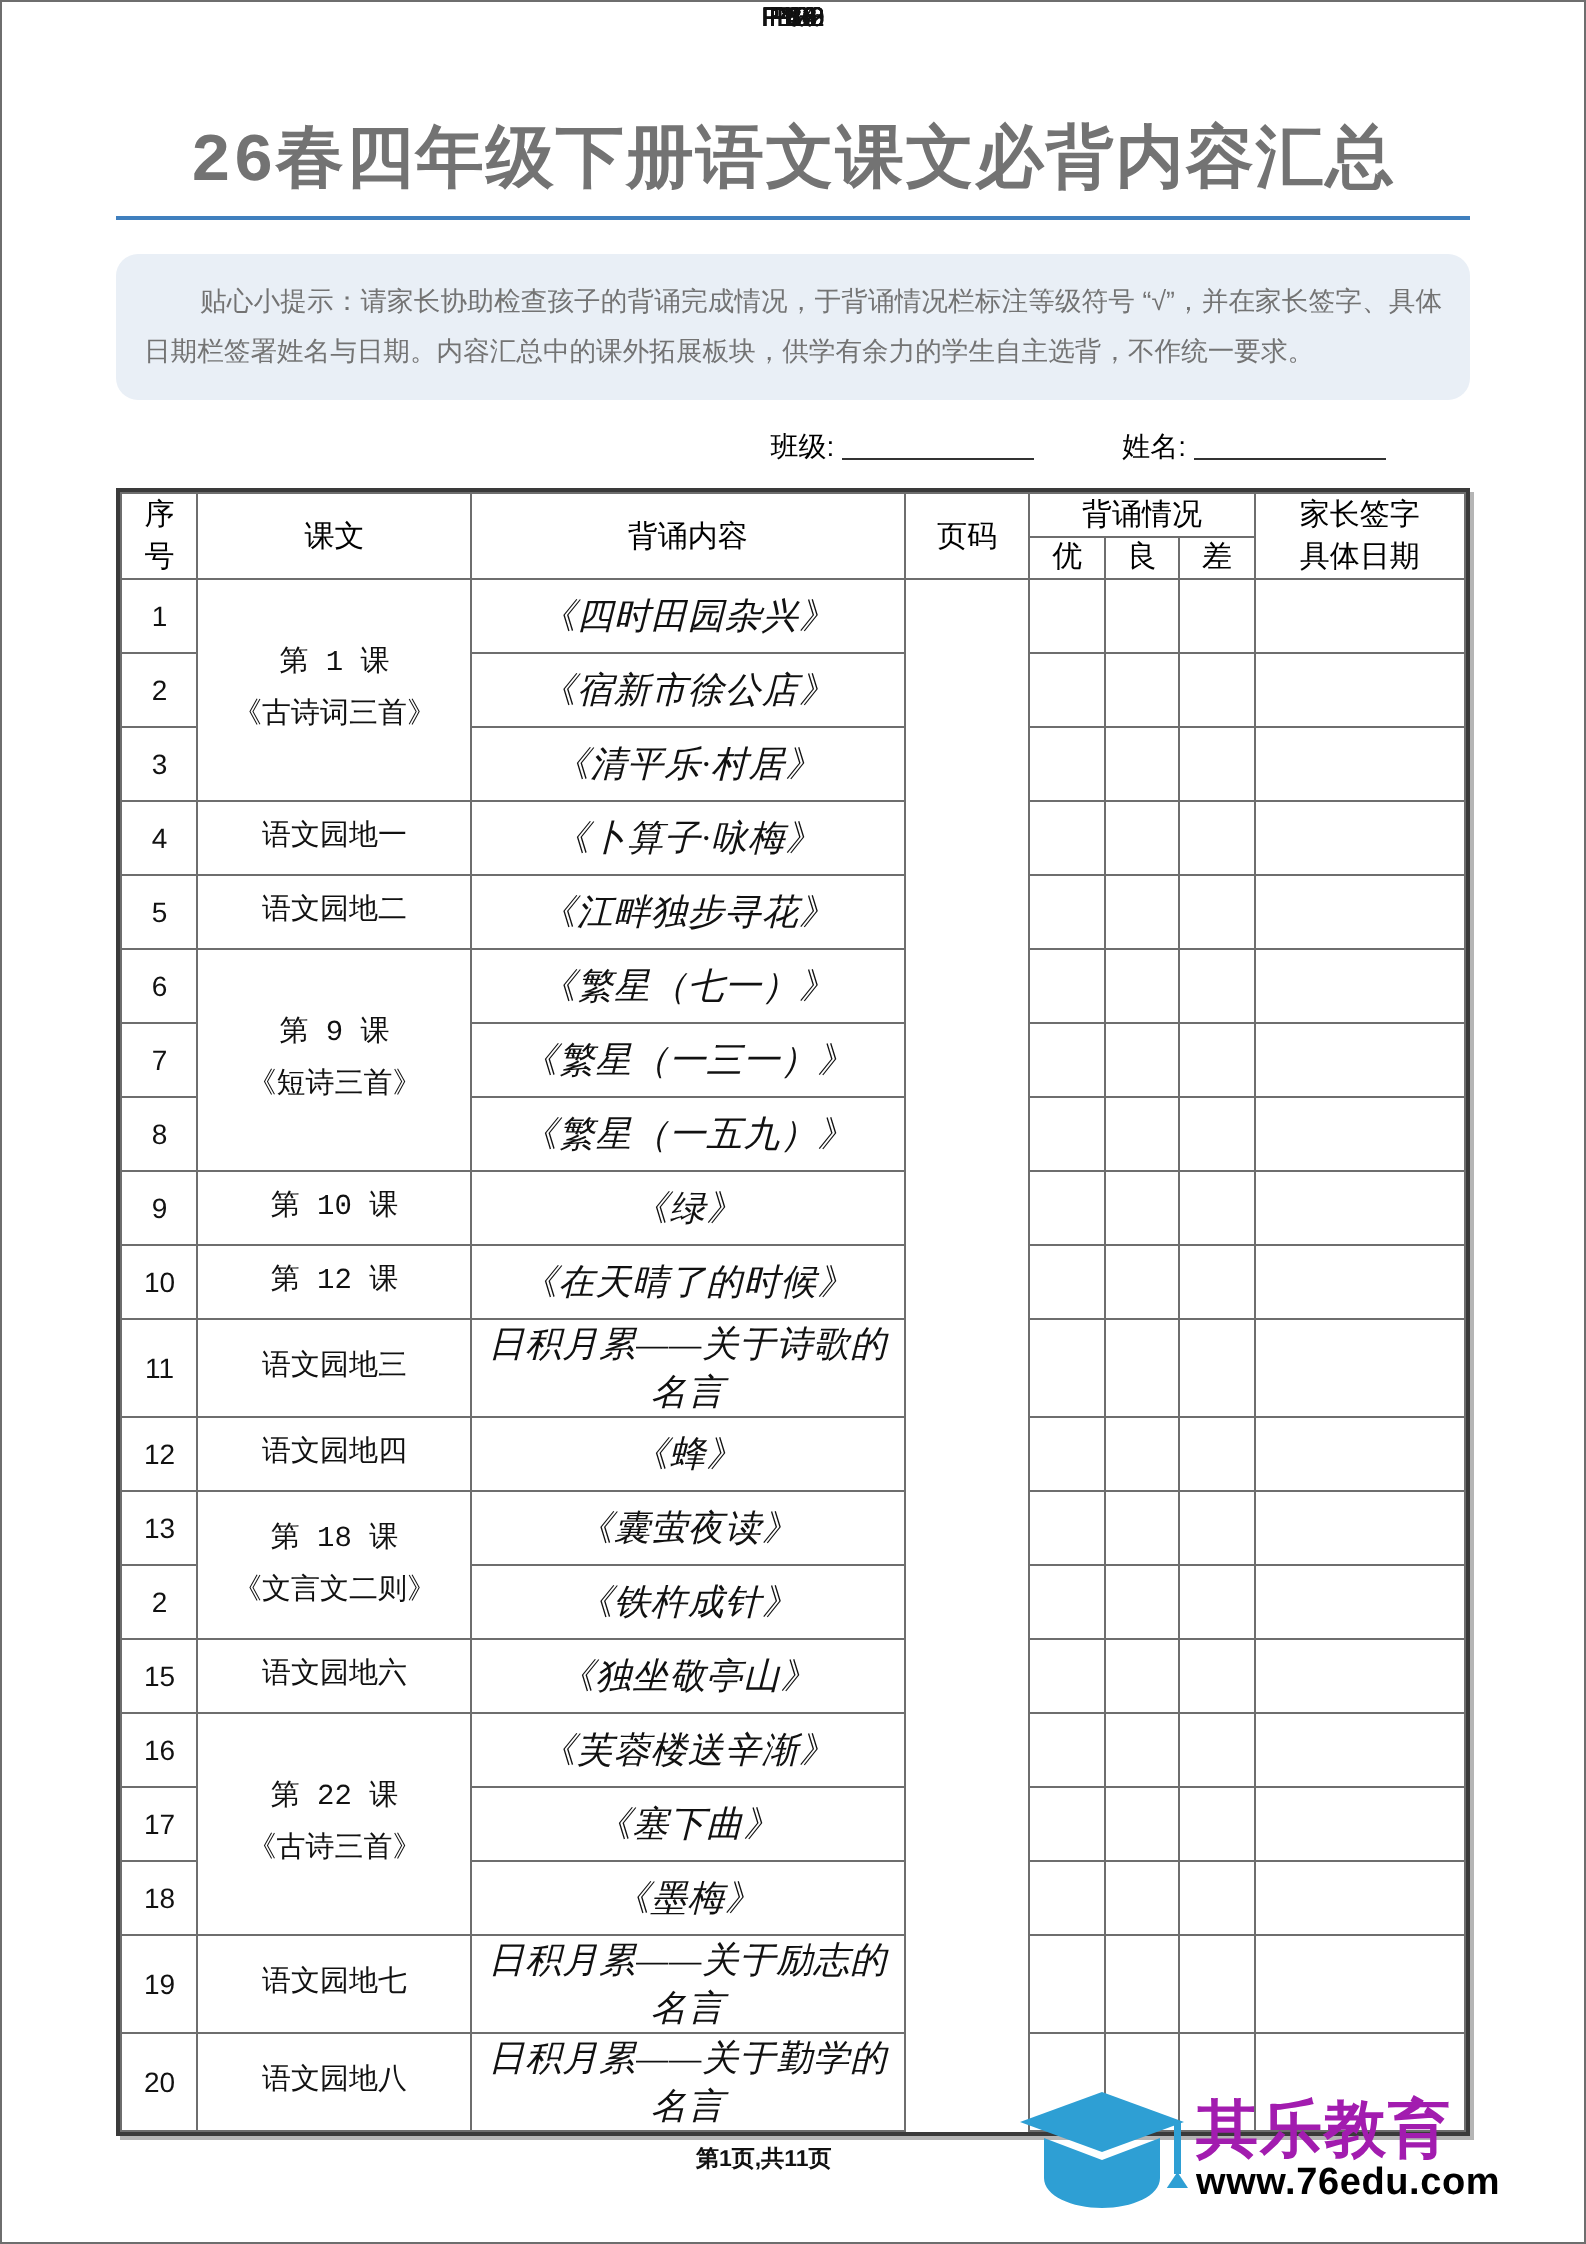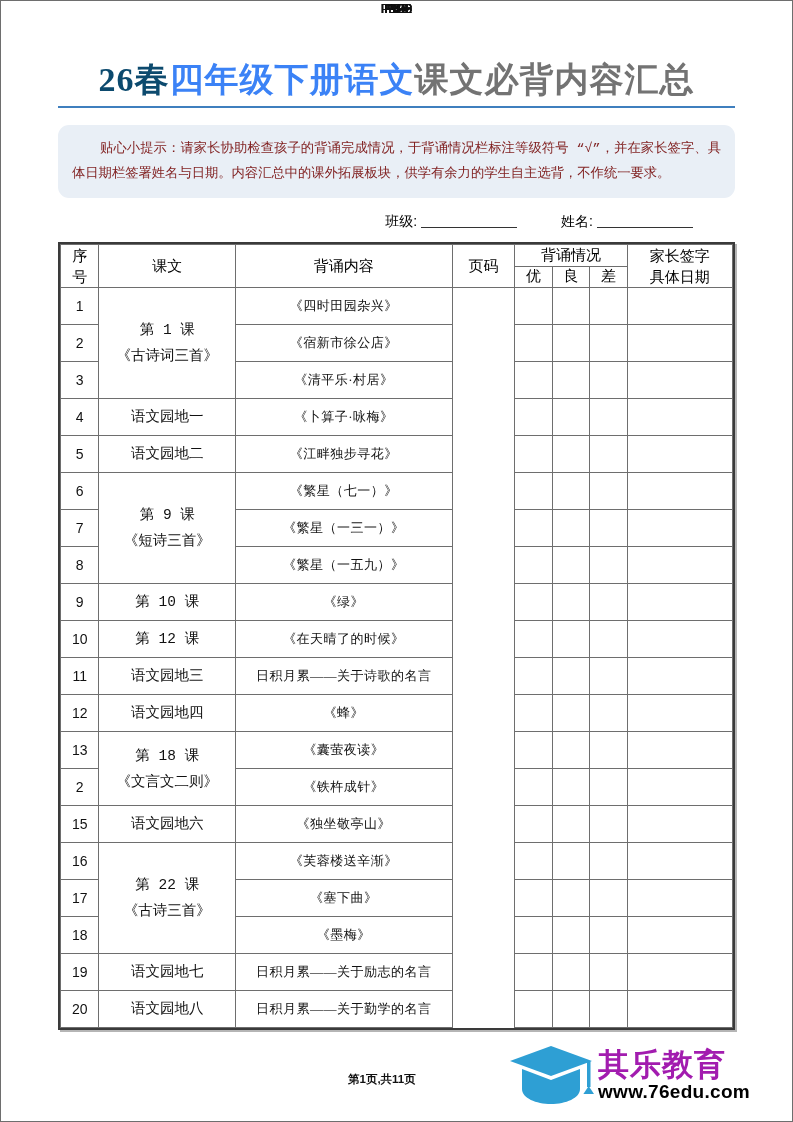--- a/index.html
+++ b/index.html
@@ -32,42 +32,42 @@
     white-space: nowrap;
   }
   .title {
     font-family: "Liberation Serif", "DejaVu Serif", serif;
     font-weight: bold;
     font-size: 34px;
     letter-spacing: 1px;
     line-height: 44px;
     display: inline-block;
   }
-  .t-red   { color: #0c4a6e; }
-  .t-black { color: #3b82f6; }
+  .t-red   { color: #737373; font-family: Liberation Mono, monospace; }
+  .t-black { color: #737373; }
   .t-blue  { color: #737373; }
 
   .title-rule {
     margin-top: 4px;
     height: 2px;
     background: #3f7fbe;
     width: 100%;
   }
 
   
   .notice {
     margin-top: 17px;
     background: #e9eff6;
     border-radius: 11px;
     padding: 11px 14px 12px 14px;
     font-size: 13.3px;
     line-height: 25px;
-    color: #7f1d1d;
+    color: #737373;
     text-align: justify;
-    font-family: Liberation Mono, monospace;
+    font-family: Liberation Sans, sans-serif;
   }
   .notice .indent { display: inline-block; width: 28px; }
 
   
   .idline {
     margin-top: 15px;
     display: flex;
     justify-content: flex-end;
     align-items: flex-end;
     font-size: 14px;
@@ -128,22 +128,23 @@
     font-family: "Liberation Sans", sans-serif;
     font-size: 14px;
   }
   td.course {
     font-family: Liberation Mono, monospace;
     font-size: 14.5px;
     line-height: 26px;
   }
   td.content {
     font-family: "Liberation Serif", "DejaVu Serif", serif;
-    font-size: 13px;
+    font-size: 18px;
     letter-spacing: 0.5px;
+    font-style: italic;
   }
   td.page {
     font-family: "Liberation Sans", sans-serif;
     font-size: 13.5px;
   }
   td.grade, td.sign { background: #fff; }
 
   
   .footer {
     position: absolute;

